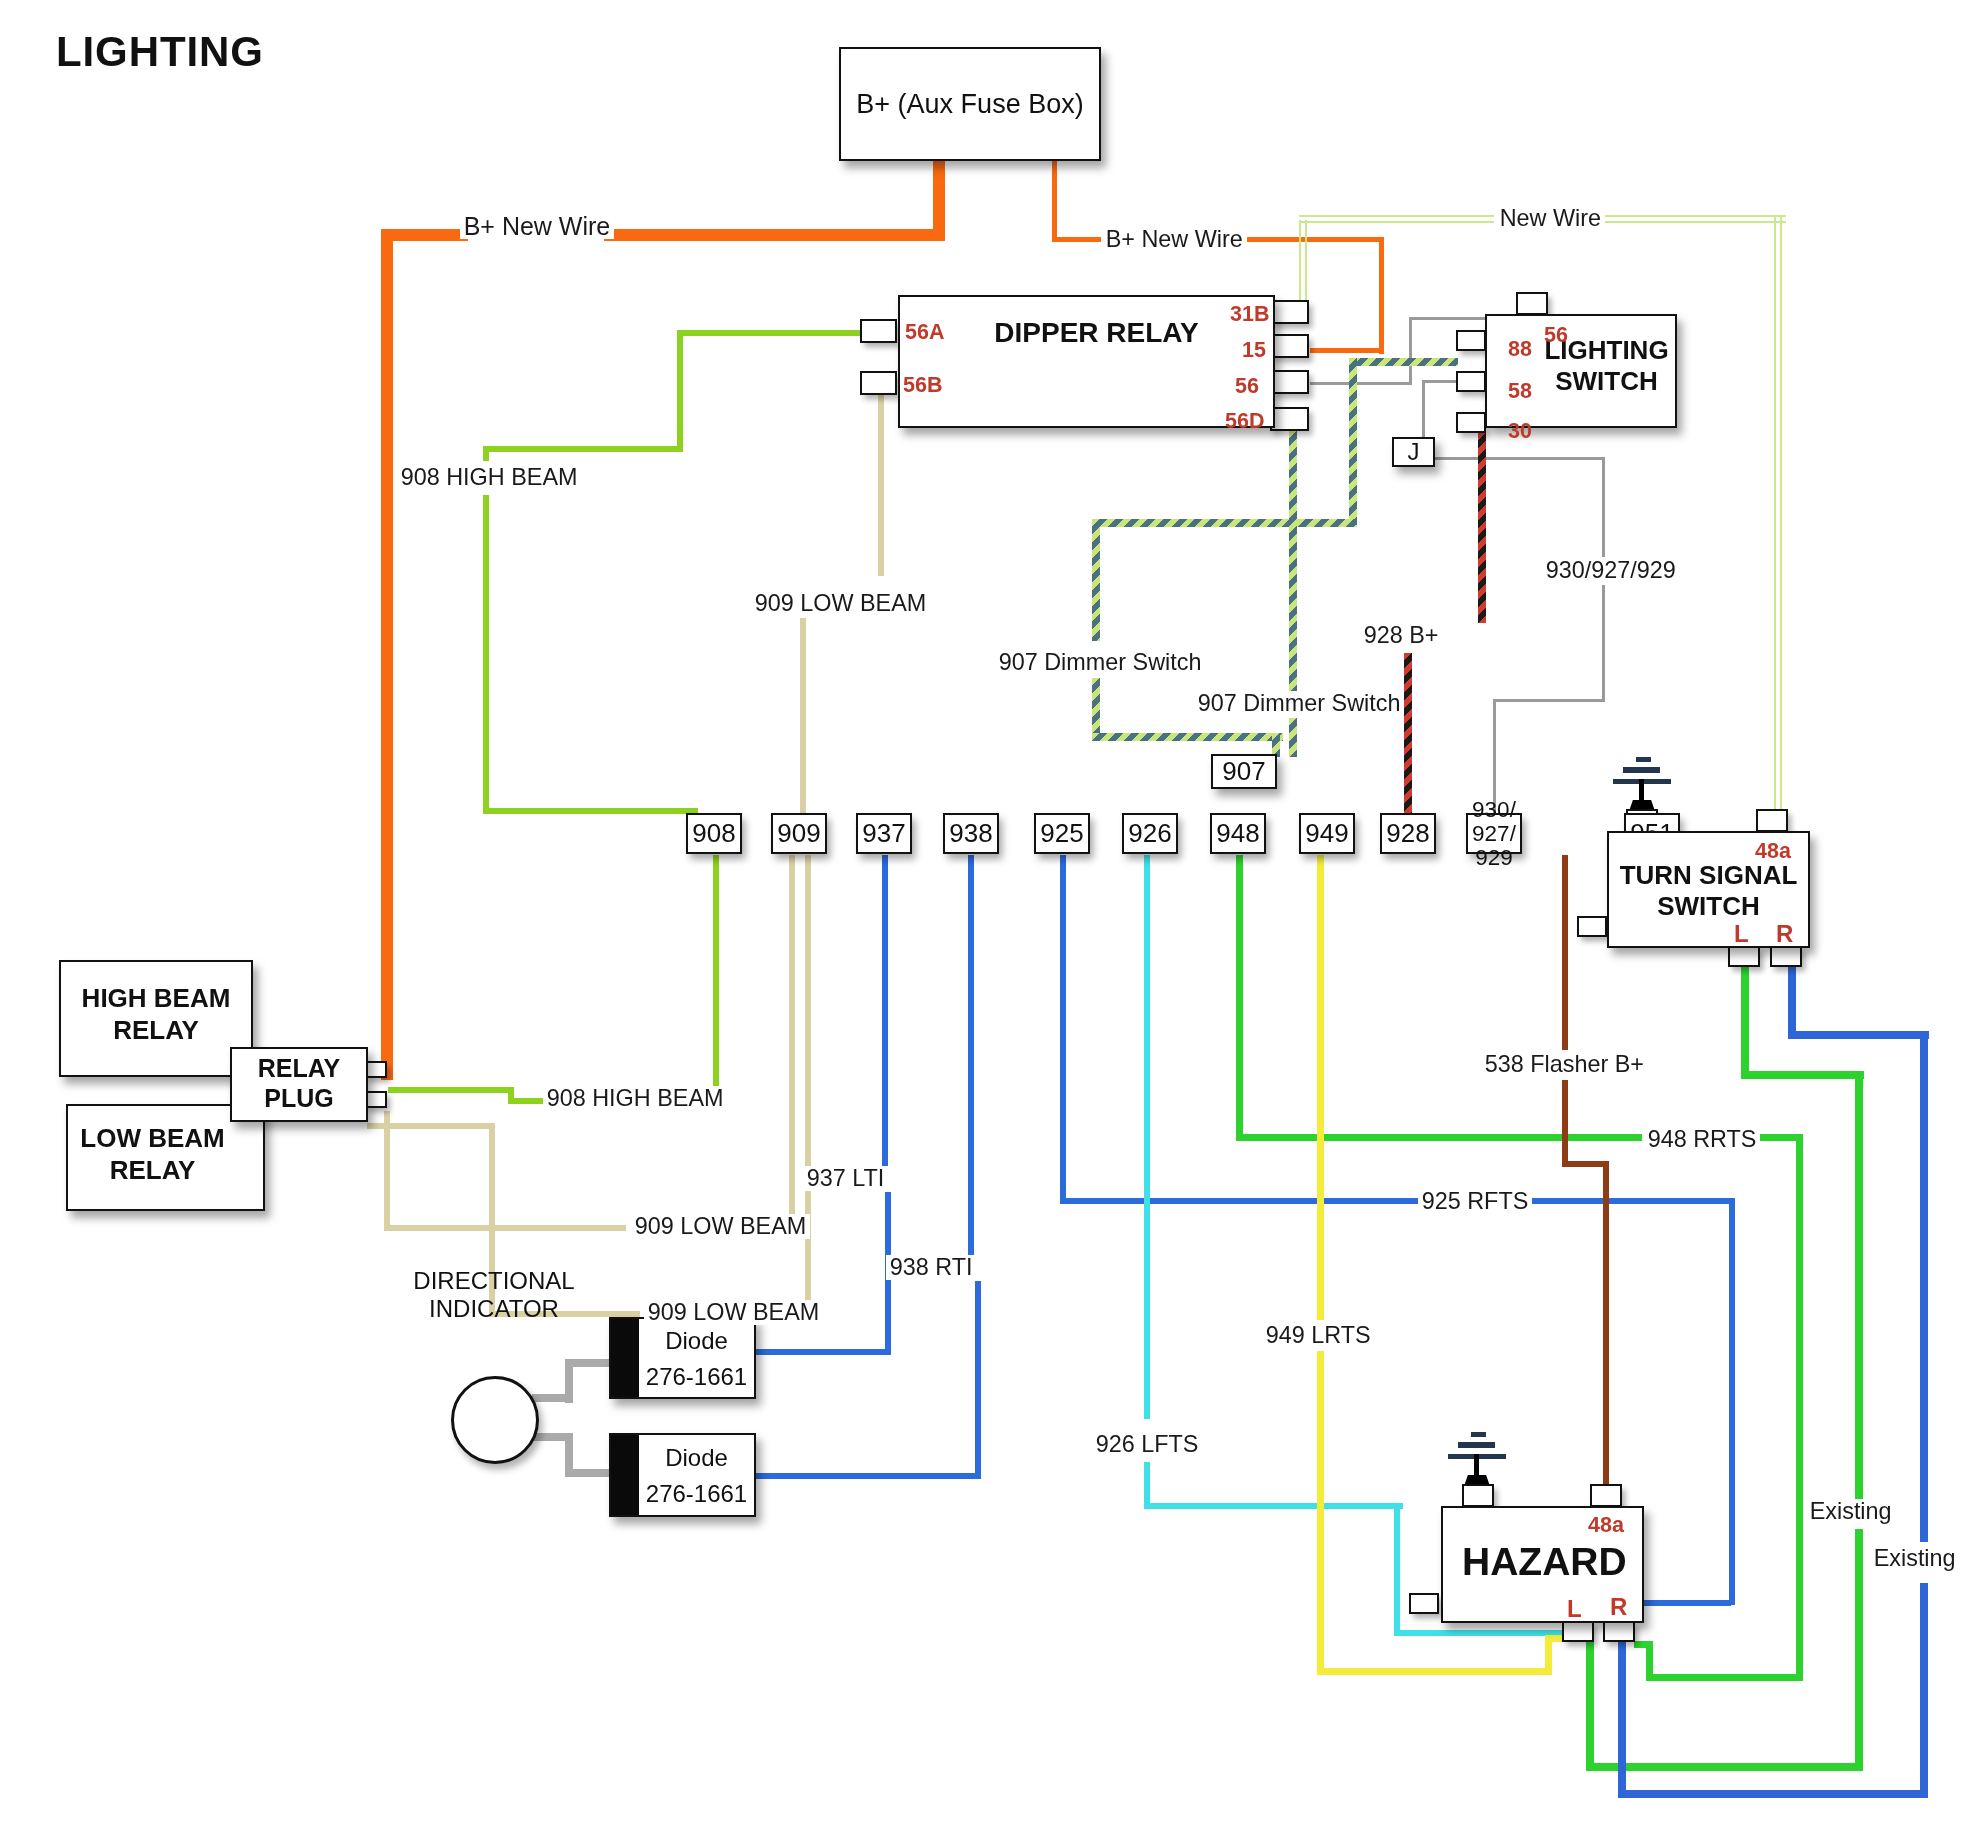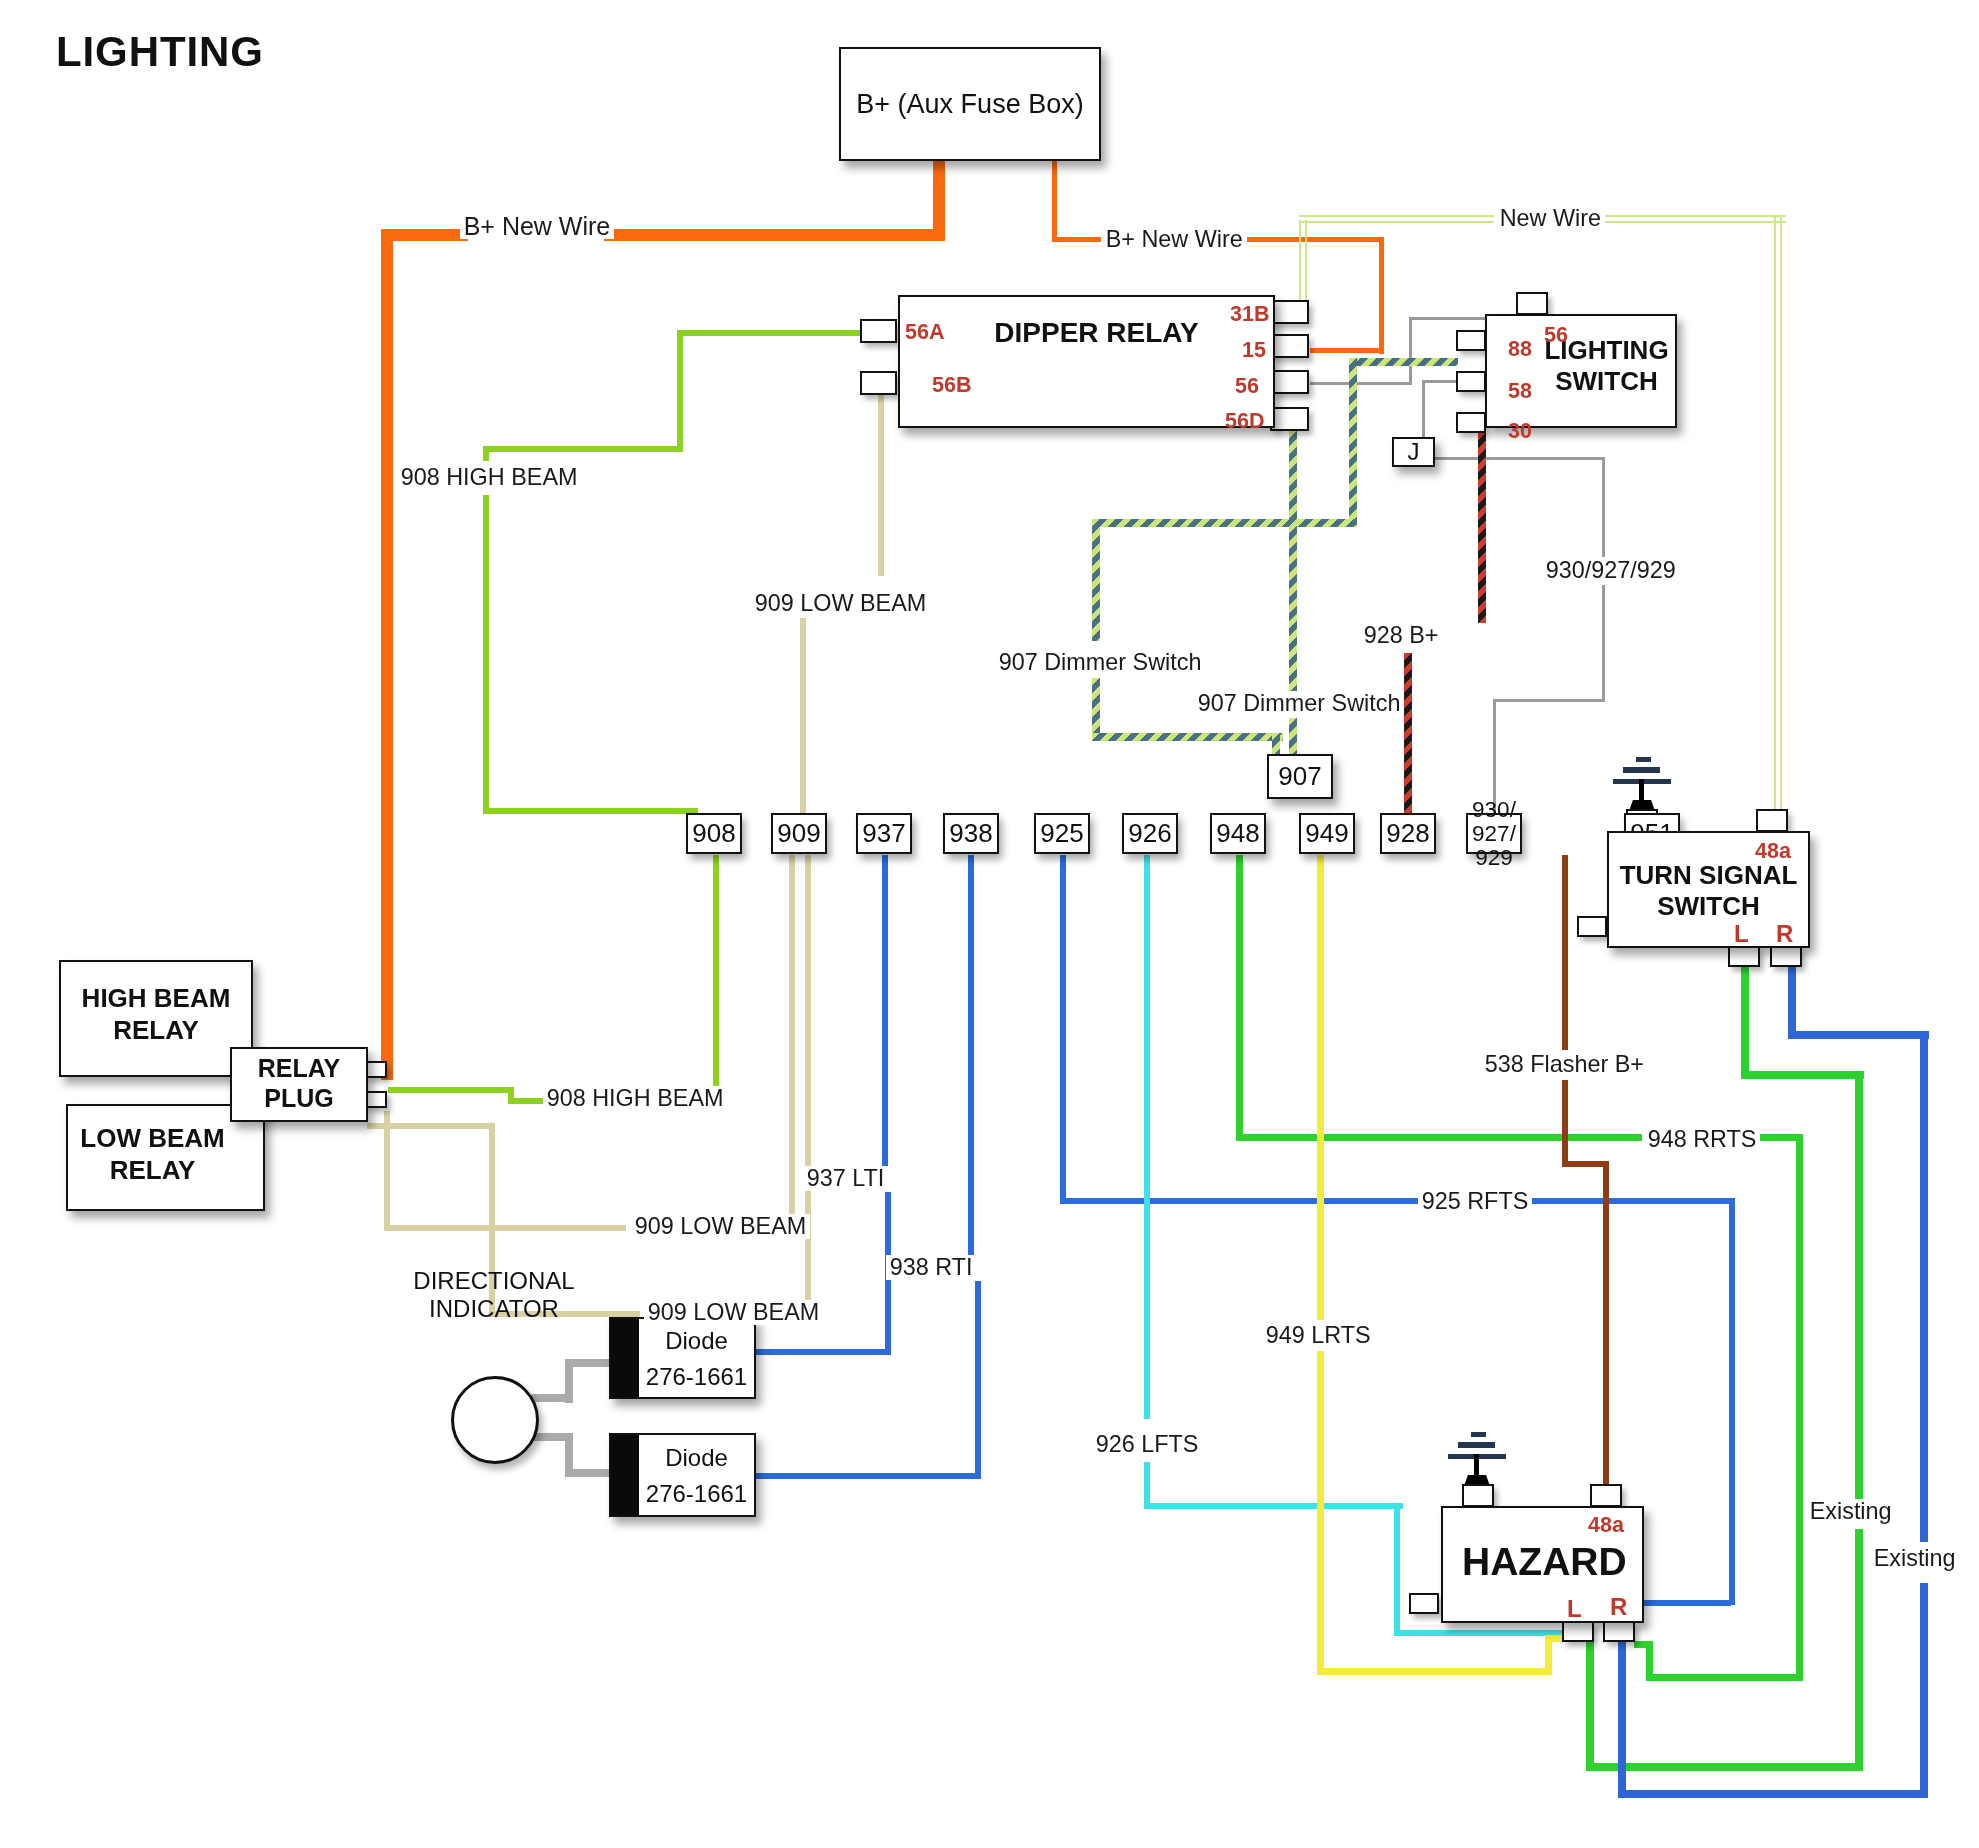--- a/index.html
+++ b/index.html
@@ -174,42 +174,42 @@
 
   <div class="box" style="left:898px;top:295px;width:377px;height:133px"></div>
   <div class="btext" style="left:956px;top:317px;width:281px;font-size:28px">DIPPER RELAY</div>
   <div class="tab" style="left:860px;top:319px;width:37px;height:24px"></div>
   <div class="tab" style="left:860px;top:371px;width:37px;height:24px"></div>
   <div class="tab" style="left:1270px;top:300px;width:39px;height:24px"></div>
   <div class="tab" style="left:1270px;top:334px;width:39px;height:24px"></div>
   <div class="tab" style="left:1270px;top:370px;width:39px;height:24px"></div>
   <div class="tab" style="left:1270px;top:407px;width:39px;height:24px"></div>
   <div class="pinlbl" style="left:905px;top:320px">56A</div>
-  <div class="pinlbl" style="left:932px;top:373px">56B</div>
+  <div class="pinlbl" style="left:903px;top:373px">56B</div>
   <div class="pinlbl" style="left:1230px;top:302px">31B</div>
   <div class="pinlbl" style="left:1242px;top:338px">15</div>
   <div class="pinlbl" style="left:1235px;top:374px">56</div>
   <div class="pinlbl" style="left:1225px;top:409px">56D</div>
 
   <div class="box" style="left:1485px;top:314px;width:192px;height:114px"></div>
   <div class="btext" style="left:1541px;top:335px;width:131px;font-size:26px;line-height:31px"><span>LIGHTING</span><br><span>SWITCH</span></div>
   <div class="tab" style="left:1516px;top:292px;width:32px;height:22.5px"></div>
   <div class="tab" style="left:1456px;top:330px;width:30px;height:20.6px"></div>
   <div class="tab" style="left:1456px;top:371px;width:30px;height:20.6px"></div>
   <div class="tab" style="left:1456px;top:412px;width:30px;height:20.6px"></div>
   <div class="pinlbl" style="left:1544px;top:323px">56</div>
   <div class="pinlbl" style="left:1508px;top:337px">88</div>
   <div class="pinlbl" style="left:1508px;top:379px">58</div>
   <div class="pinlbl" style="left:1508px;top:419px">30</div>
 
   <div class="box" style="left:1392px;top:437px;width:43px;height:30px;display:flex;align-items:center;justify-content:center;font-size:24px">
       <span>J</span>
     </div>
 
-  <div class="box" style="left:1267px;top:754px;width:66px;height:45px;display:flex;align-items:center;justify-content:center;font-size:26px">
+  <div class="box" style="left:1211px;top:754px;width:66px;height:35px;display:flex;align-items:center;justify-content:center;font-size:26px">
       <span>907</span>
     </div>
 
   <div class="term" style="left:686px;top:813px">
       <span>908</span>
     </div>
   <div class="term" style="left:771px;top:813px">
       <span>909</span>
     </div>
   <div class="term" style="left:856px;top:813px">

